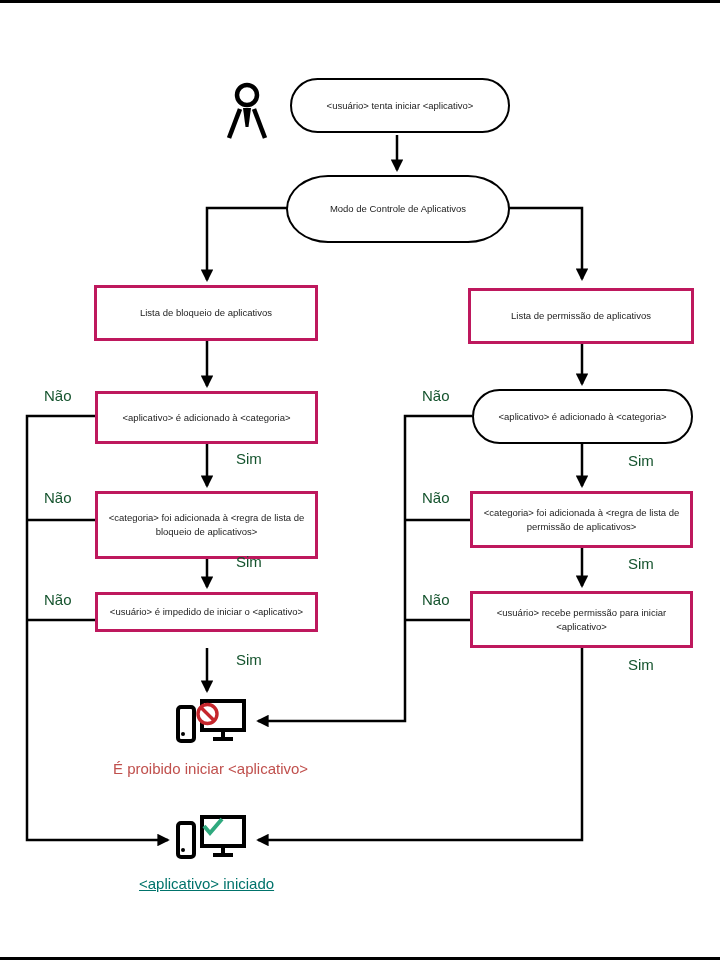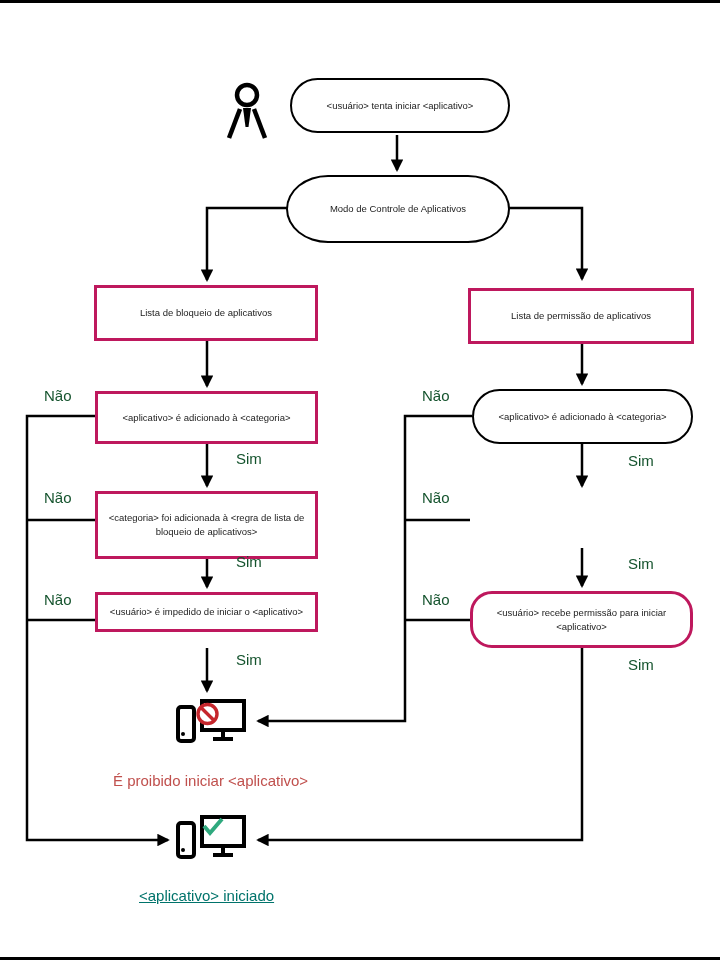--- a/index.html
+++ b/index.html
@@ -12,21 +12,21 @@
   .node{
     position:absolute;display:flex;align-items:center;justify-content:center;
     text-align:center;background:#ffffff;box-sizing:border-box;
     font-size:9.5px;line-height:1.45;color:#222;padding:2px 10px;z-index:2;
   }
   .rect{border:3px solid #be185d;}
   .stadium{border:2.5px solid #000;}
   .edge-label{
     position:absolute;font-size:15px;color:#14532d;z-index:3;background:transparent;
   }
-  .caption{position:absolute;font-size:15px;z-index:3;white-space:nowrap;margin-top:12px;}
+  .caption{position:absolute;font-size:15px;z-index:3;white-space:nowrap;}
   .caption.blocked{color:#c0504d;}
   .caption.started{color:#00736b;text-decoration:underline;}
   .icon-abs{position:absolute;z-index:2;}
   svg{display:block;}
 </style>
 </head>
 <body>
 
 <div class="canvas">
 
@@ -87,26 +87,29 @@
   </div>
 
   <div class="node stadium" style="left:472px;top:386px;width:221px;height:55px;border-radius:28px;">
     <span>&lt;aplicativo&gt; é adicionado à &lt;categoria&gt;</span>
   </div>
 
   <div class="node rect" style="left:95px;top:488px;width:223px;height:68px;">
     <span>&lt;categoria&gt; foi adicionada à &lt;regra de lista de bloqueio de aplicativos&gt;</span>
   </div>
 
+  <div class="node rect" style="left:470px;top:488px;width:223px;height:57px;">
+    <span>&lt;categoria&gt; foi adicionada à &lt;regra de lista de permissão de aplicativos&gt;</span>
+  </div>
 
   <div class="node rect" style="left:95px;top:589px;width:223px;height:40px;">
     <span>&lt;usuário&gt; é impedido de iniciar o &lt;aplicativo&gt;</span>
   </div>
 
-  <div class="node rect" style="left:470px;top:588px;width:223px;height:57px;border-radius:22px;">
+  <div class="node rect" style="left:470px;top:588px;width:223px;height:57px;">
     <span>&lt;usuário&gt; recebe permissão para iniciar &lt;aplicativo&gt;</span>
   </div>
 
   <div class="edge-label" style="left:44px;top:384px;">Não</div>
   <div class="edge-label" style="left:44px;top:486px;">Não</div>
   <div class="edge-label" style="left:44px;top:588px;">Não</div>
   <div class="edge-label" style="left:422px;top:384px;">Não</div>
   <div class="edge-label" style="left:422px;top:486px;">Não</div>
   <div class="edge-label" style="left:422px;top:588px;">Não</div>
   <div class="edge-label" style="left:236px;top:447px;">Sim</div>

